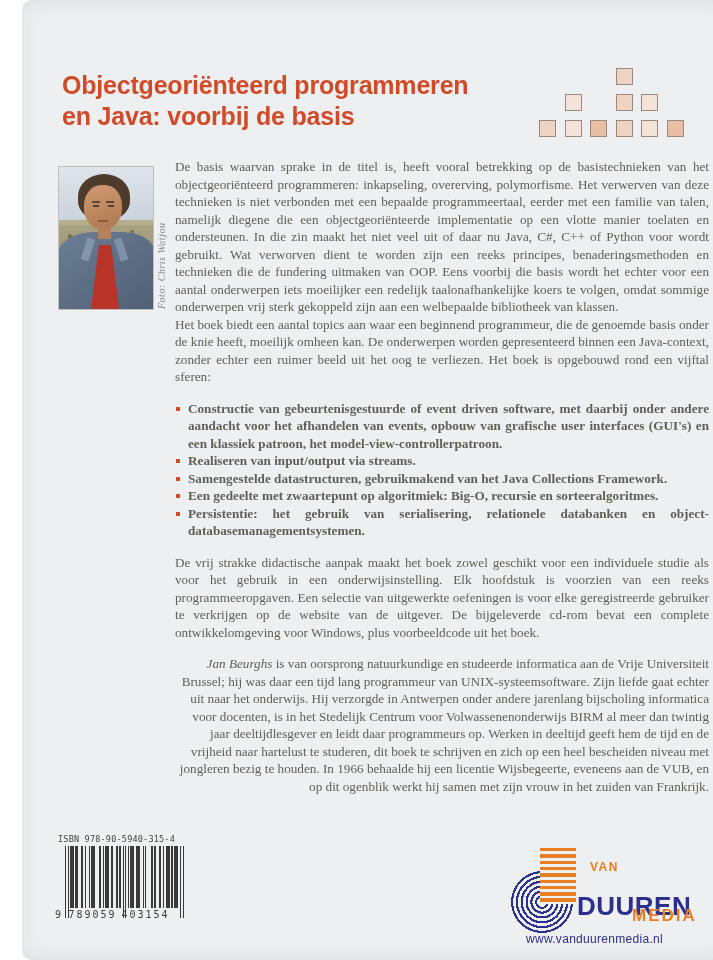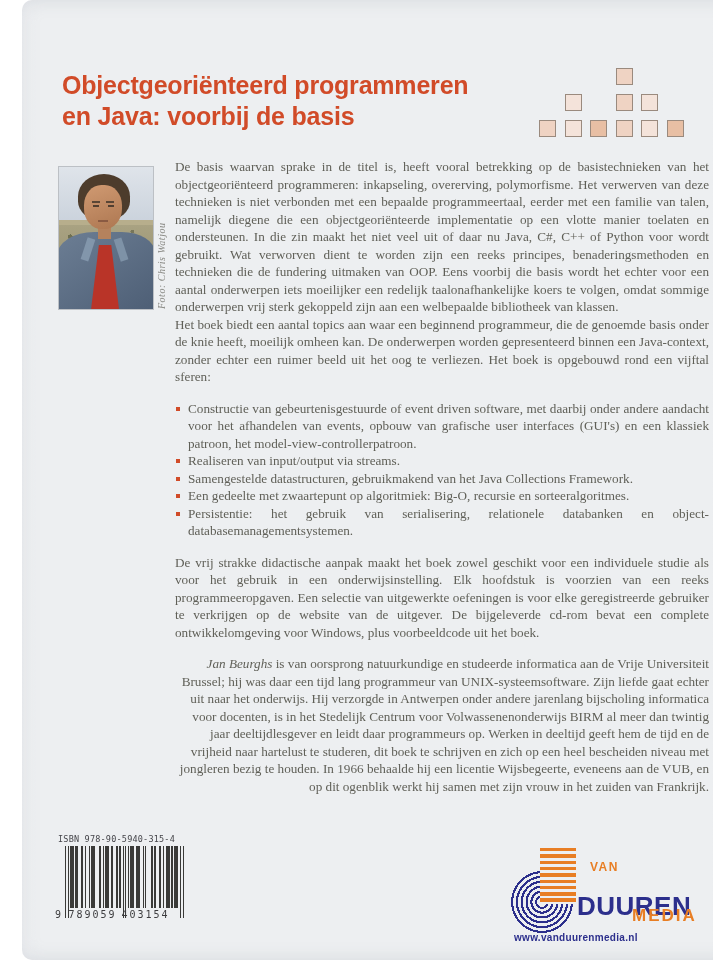--- a/index.html
+++ b/index.html
@@ -57,21 +57,21 @@
   
   .author{position:absolute;left:36px;top:318px;color:#d14b28;font-weight:bold;
     font-size:20px;line-height:25px;}
   
   .bodycol{position:absolute;left:153px;top:158px;width:534px;
     font-family:"Liberation Serif",serif;font-size:13.2px;line-height:17.5px;color:#5f5f57;
     text-align:justify;}
   .bodycol p{margin:0;}
   .gap{margin-top:14px !important;}
   ul.topics{list-style:none;margin:14px 0 0 0;padding:0;}
-  ul.topics li{position:relative;padding-left:13px;margin:0;}
+  ul.topics li{position:relative;padding-left:13px;margin:0;font-weight:bold;}
   ul.topics li::before{content:"";position:absolute;left:1px;top:7px;width:4px;height:4px;
     background:#d14b28;}
   .bio{text-align:right;}
   .bio em{font-style:italic;}
   
   .barcode-block{position:absolute;left:33px;top:834px;width:125px;}
   .isbn{font-family:"DejaVu Sans Mono",monospace;font-size:8.5px;color:#45454a;
     letter-spacing:.2px;white-space:nowrap;padding-left:3px;}
   .bars{display:block;margin:2px 0 0 10px;}
   .digits{display:flex;margin-top:-11px;font-family:"DejaVu Sans Mono",monospace;
@@ -84,21 +84,21 @@
   .spiral{position:absolute;left:0;top:24px;width:64px;height:64px;border-radius:50%;z-index:1;
     background:repeating-radial-gradient(circle at 50% 50%, #2c2f8c 0 2.1px, rgba(0,0,0,0) 2.1px 4.8px);}
   .stripes{position:absolute;left:30px;top:2px;width:36px;height:56px;z-index:2;
     background:repeating-linear-gradient(180deg,#e87e24 0 3.4px,#edeff1 3.4px 6.3px);}
   .van{position:absolute;left:80px;top:14px;color:#e87e24;font-weight:bold;font-size:12px;
     letter-spacing:1.5px;z-index:3;}
   .duuren{position:absolute;left:67px;top:45px;color:#2c2f8c;font-weight:bold;font-size:26px;
     letter-spacing:.5px;z-index:3;}
   .media{position:absolute;left:122px;top:60px;color:#e87e24;font-weight:bold;font-size:17px;
     letter-spacing:2px;z-index:3;}
-  .website{position:absolute;left:4px;top:86px;color:#2c2f8c;font-weight:bold;font-size:10px;
+  .website{position:absolute;left:16px;top:86px;color:#2c2f8c;font-weight:normal;font-size:12px;
     letter-spacing:.3px;}
 </style>
 </head>
 <body>
 
 <div class="cover">
 
   <div class="title">
     <div>Objectgeoriënteerd programmeren</div>
     <div>en Java: voorbij de basis</div>

